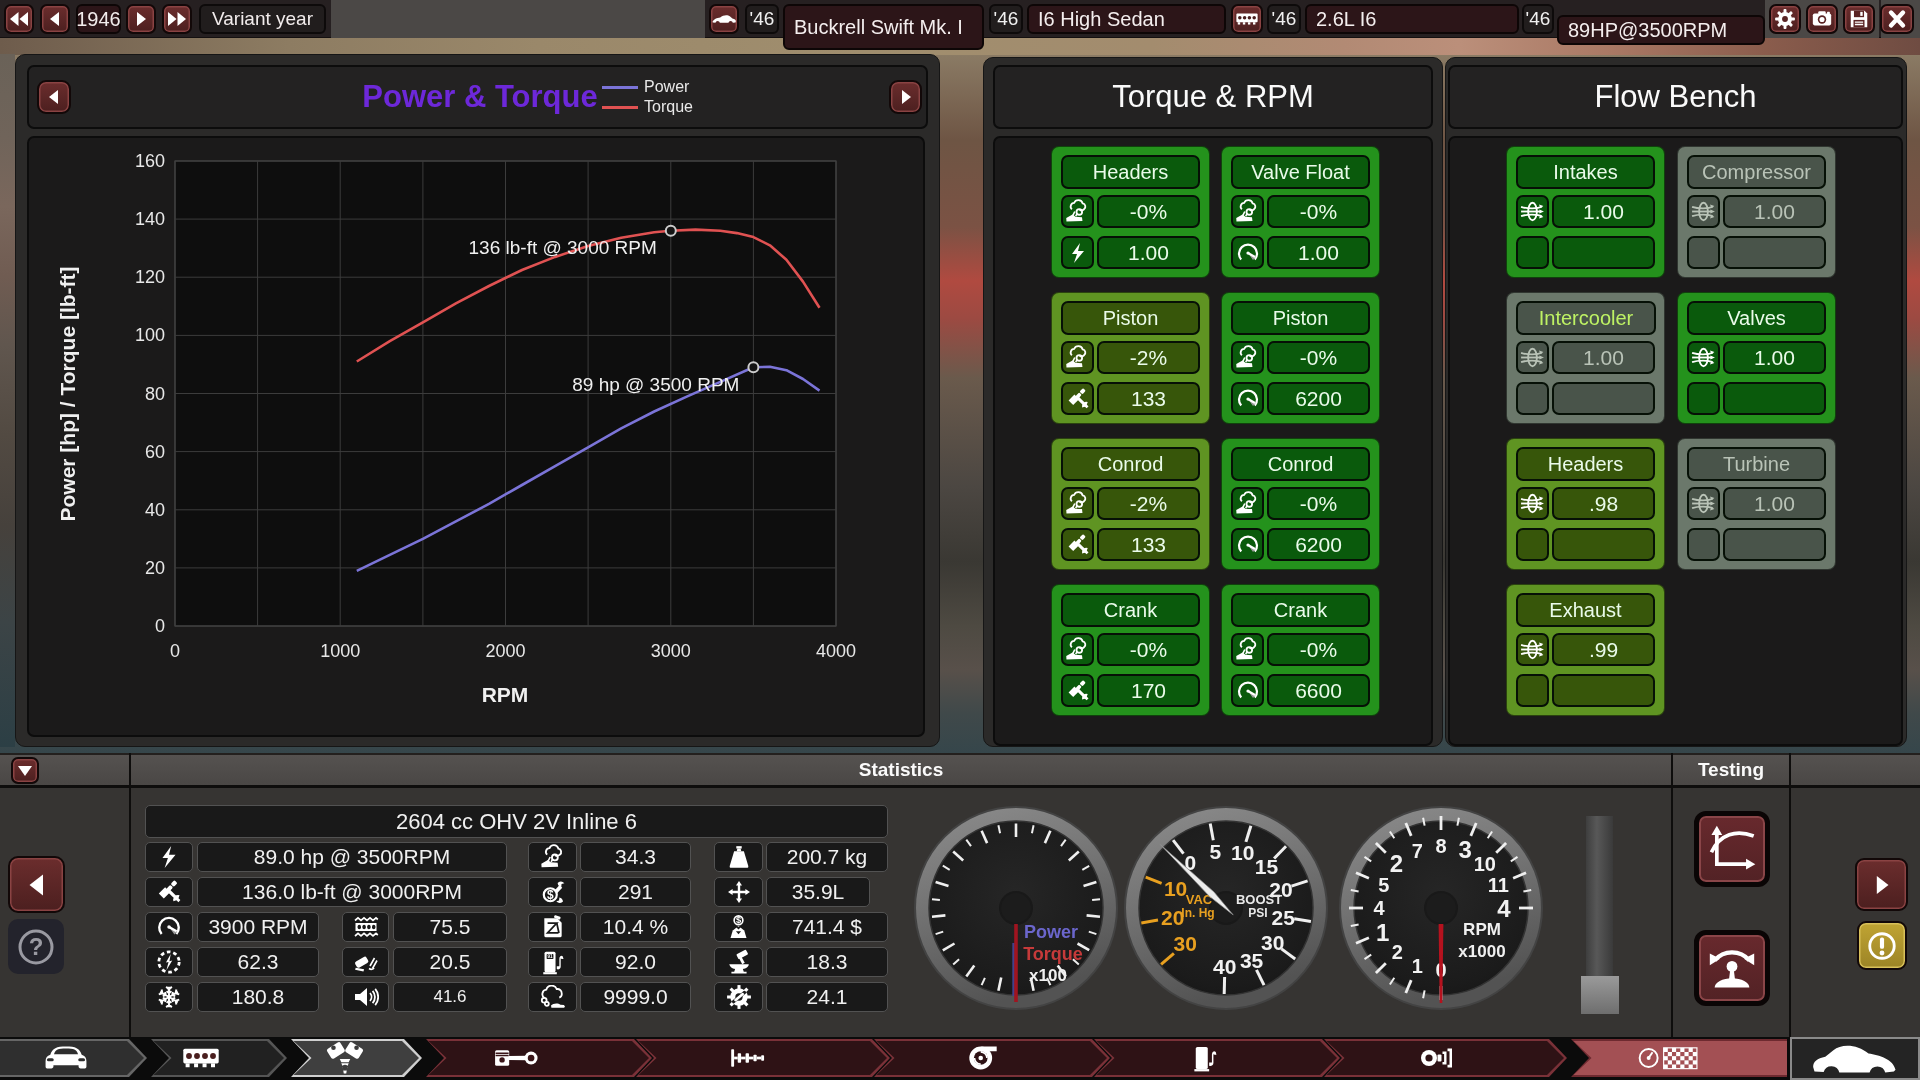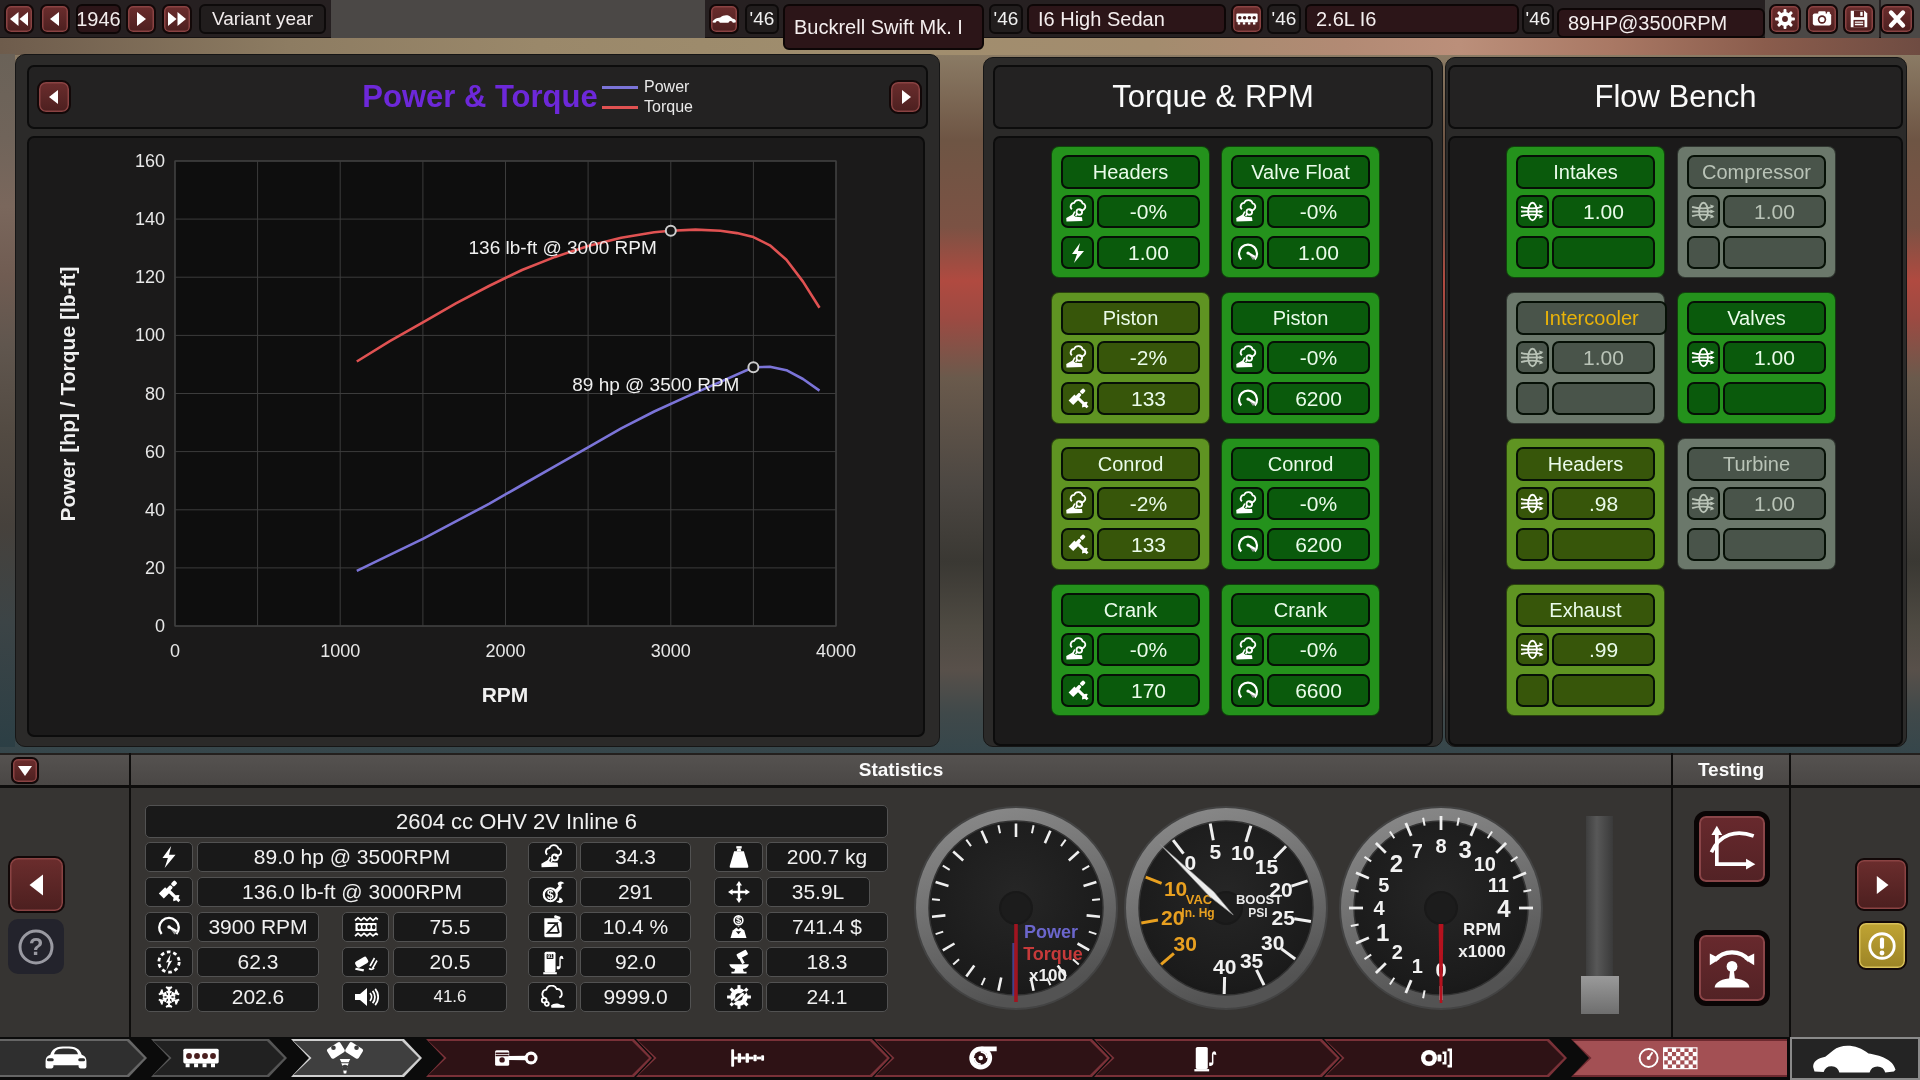--- a/index.html
+++ b/index.html
@@ -73,21 +73,21 @@
 <circle cx="5.2" cy="11.7" r="1.9"></circle>
         <circle cx="10.4" cy="11.7" r="1.9"></circle>
         <circle cx="15.6" cy="11.7" r="1.9"></circle>
         <circle cx="20.8" cy="11.7" r="1.9"></circle>
 </g>
     </svg>
   </div>
 <div style="position:absolute;left:1267px;top:4px;width:34px;height:30px;background:#211d1d;border:2px solid #0d0a0a;border-radius:6px;display:flex;align-items:center;justify-content:center;font-size:19px">'46</div>
 <div class="fld" style="left:1305px;top:4px;width:214px;height:30px">2.6L I6</div>
 <div style="position:absolute;left:1522px;top:4px;width:32px;height:30px;background:#211d1d;border:2px solid #0d0a0a;border-radius:6px;display:flex;align-items:center;justify-content:center;font-size:19px">'46</div>
-<div class="fld" style="left:1557px;top:8px;width:208px;height:30px">89HP@3500RPM</div>
+<div class="fld" style="left:1557px;top:15px;width:208px;height:30px">89HP@3500RPM</div>
 <div class="btn" style="left:1769px;top:4px;width:32px;height:30px">
     <svg width="22" height="22" viewBox="0 0 24 24" style="">
       <rect x="10.4" y="1.2" width="3.2" height="5" rx="1" fill="#ffffff" transform="rotate(0 12 12)"></rect>
       <rect x="10.4" y="1.2" width="3.2" height="5" rx="1" fill="#ffffff" transform="rotate(45 12 12)"></rect>
       <rect x="10.4" y="1.2" width="3.2" height="5" rx="1" fill="#ffffff" transform="rotate(90 12 12)"></rect>
       <rect x="10.4" y="1.2" width="3.2" height="5" rx="1" fill="#ffffff" transform="rotate(135 12 12)"></rect>
       <rect x="10.4" y="1.2" width="3.2" height="5" rx="1" fill="#ffffff" transform="rotate(180 12 12)"></rect>
       <rect x="10.4" y="1.2" width="3.2" height="5" rx="1" fill="#ffffff" transform="rotate(225 12 12)"></rect>
       <rect x="10.4" y="1.2" width="3.2" height="5" rx="1" fill="#ffffff" transform="rotate(270 12 12)"></rect>
       <rect x="10.4" y="1.2" width="3.2" height="5" rx="1" fill="#ffffff" transform="rotate(315 12 12)"></rect>
@@ -454,21 +454,21 @@
 <path d="M23.5 7.8 l-4.2-1.6 1.3 3.6 Z"></path>
 <path d="M24 13 l-4.4-2 0 4 Z"></path>
 <path d="M23.5 18.2 l-4.2 1.6 1.3-3.6 Z"></path>
 </g>
     </svg>
   </div>
 <div class="gbox" style="left:1723px;top:195px;width:103px;height:33px;background:#49544a;color:#b9c3b7">1.00</div>
 <div class="gbox" style="left:1687px;top:236px;width:33px;height:33px;background:#49544a"></div>
 <div class="gbox" style="left:1723px;top:236px;width:103px;height:33px;background:#49544a"></div>
 <div class="gcard" style="left:1506px;top:292px;width:159px;height:132px;background:#6b786b;border:1px solid rgba(0,0,0,0.55)"></div>
-<div class="gtitle" style="left:1516px;top:301px;width:151px;height:34px;background:#49544a;color:#eab308">Intercooler</div>
+<div class="gtitle" style="left:1516px;top:301px;width:140px;height:34px;background:#49544a;color:#bef264">Intercooler</div>
 <div class="gbox" style="left:1516px;top:341px;width:33px;height:33px;background:#49544a">
     <svg width="27" height="27" viewBox="0 0 26 26" style="">
       <g stroke="#b9c3b7" fill="none" stroke-width="1.8">
 <ellipse cx="13" cy="13" rx="4.2" ry="8.4"></ellipse>
 <path d="M2 8.5 C8 10.5, 18 10.5, 22 8.2"></path>
 <path d="M2 13 L21 13"></path>
 <path d="M2 17.5 C8 15.5, 18 15.5, 22 17.8"></path>
 </g>
 <g fill="#b9c3b7">
 <path d="M23.5 7.8 l-4.2-1.6 1.3 3.6 Z"></path>
@@ -766,21 +766,21 @@
 <path d="M12 12 V2.5 M12 5 l-2.6-2.4 M12 5 l2.6-2.4 M12 8.6 l-2.2-2 M12 8.6 l2.2-2"></path>
       </g>
       <g transform="rotate(240 12 12)" stroke="#ffffff" stroke-width="1.8" fill="none">
 <path d="M12 12 V2.5 M12 5 l-2.6-2.4 M12 5 l2.6-2.4 M12 8.6 l-2.2-2 M12 8.6 l2.2-2"></path>
       </g>
       <g transform="rotate(300 12 12)" stroke="#ffffff" stroke-width="1.8" fill="none">
 <path d="M12 12 V2.5 M12 5 l-2.6-2.4 M12 5 l2.6-2.4 M12 8.6 l-2.2-2 M12 8.6 l2.2-2"></path>
       </g>
     </svg>
   </div>
-<div class="sbox" style="left:197px;top:982px;width:122px;height:30px;font-size:21px">202.6</div>
+<div class="sbox" style="left:197px;top:982px;width:122px;height:30px;font-size:21px">180.8</div>
 <div class="sico" style="left:342px;top:982px;width:47px;height:30px">
     <svg width="26" height="24" viewBox="0 0 26 24" style="">
       <path d="M2 9 h5 l7-6 v18 l-7-6 H2 Z" fill="#ffffff"></path>
 <g stroke="#ffffff" stroke-width="1.8" fill="none">
 <path d="M17 8 a6 6 0 0 1 0 8"></path>
 <path d="M19.6 5.8 a9.4 9.4 0 0 1 0 12.4"></path>
 <path d="M22.2 3.8 a12.8 12.8 0 0 1 0 16.4"></path>
 </g>
     </svg>
   </div>

